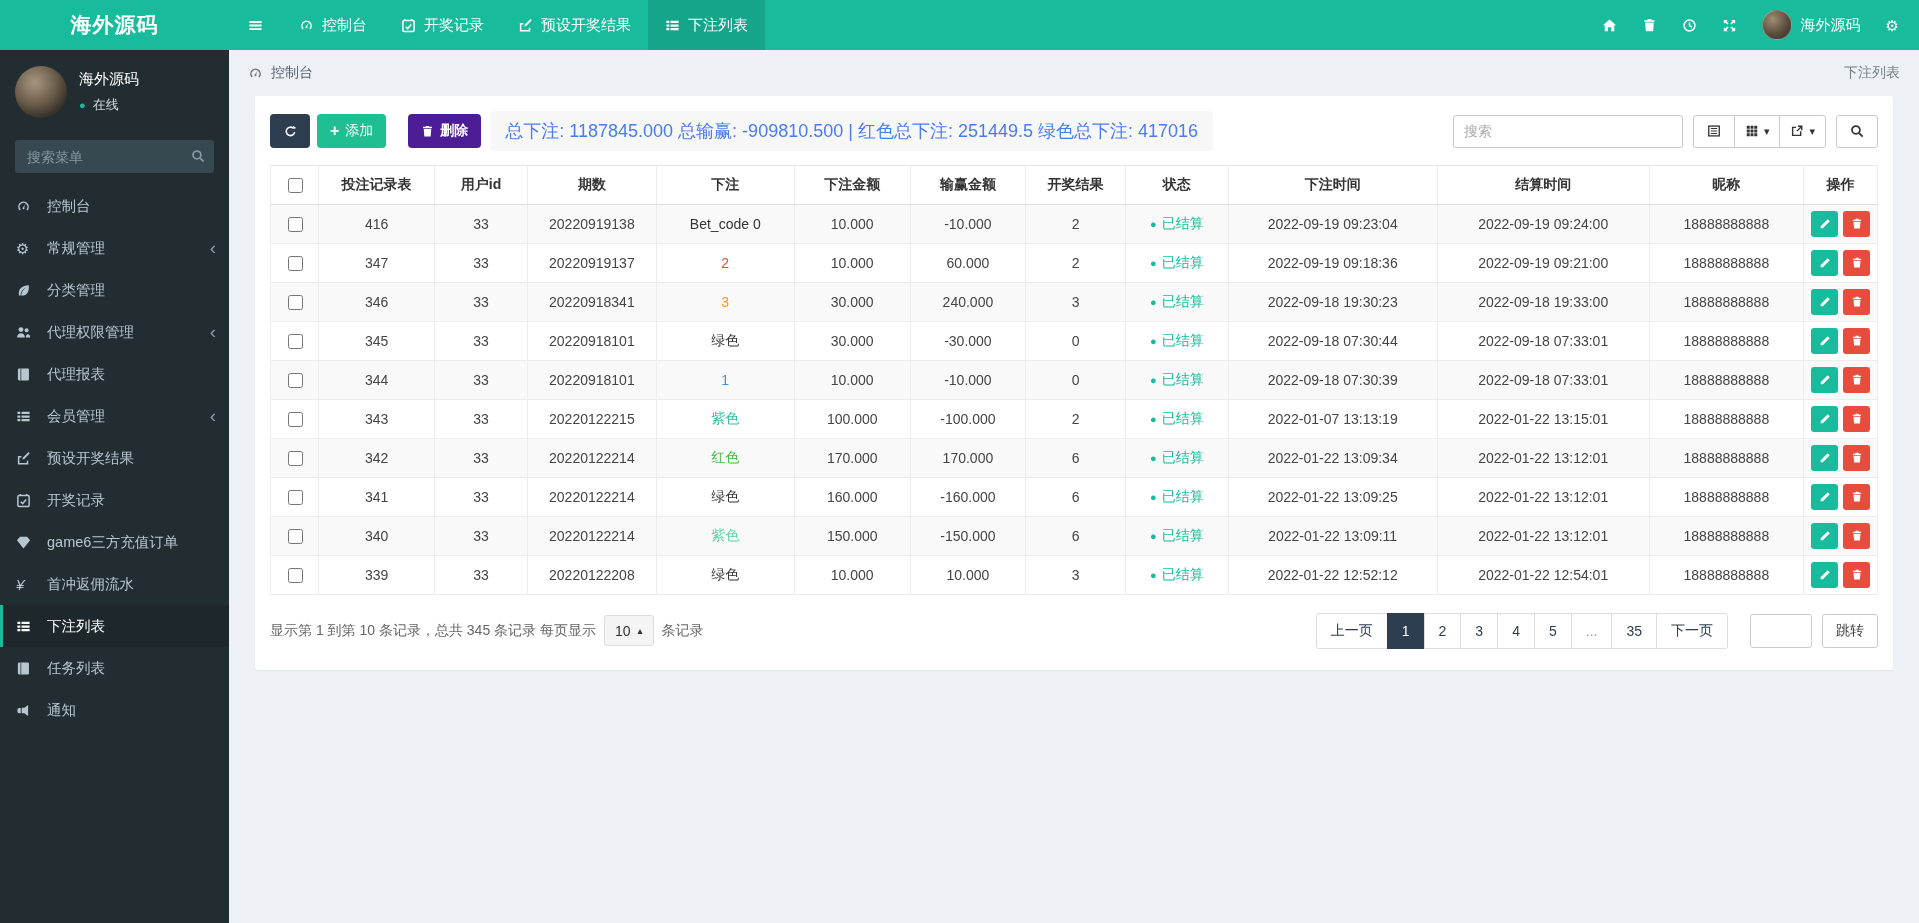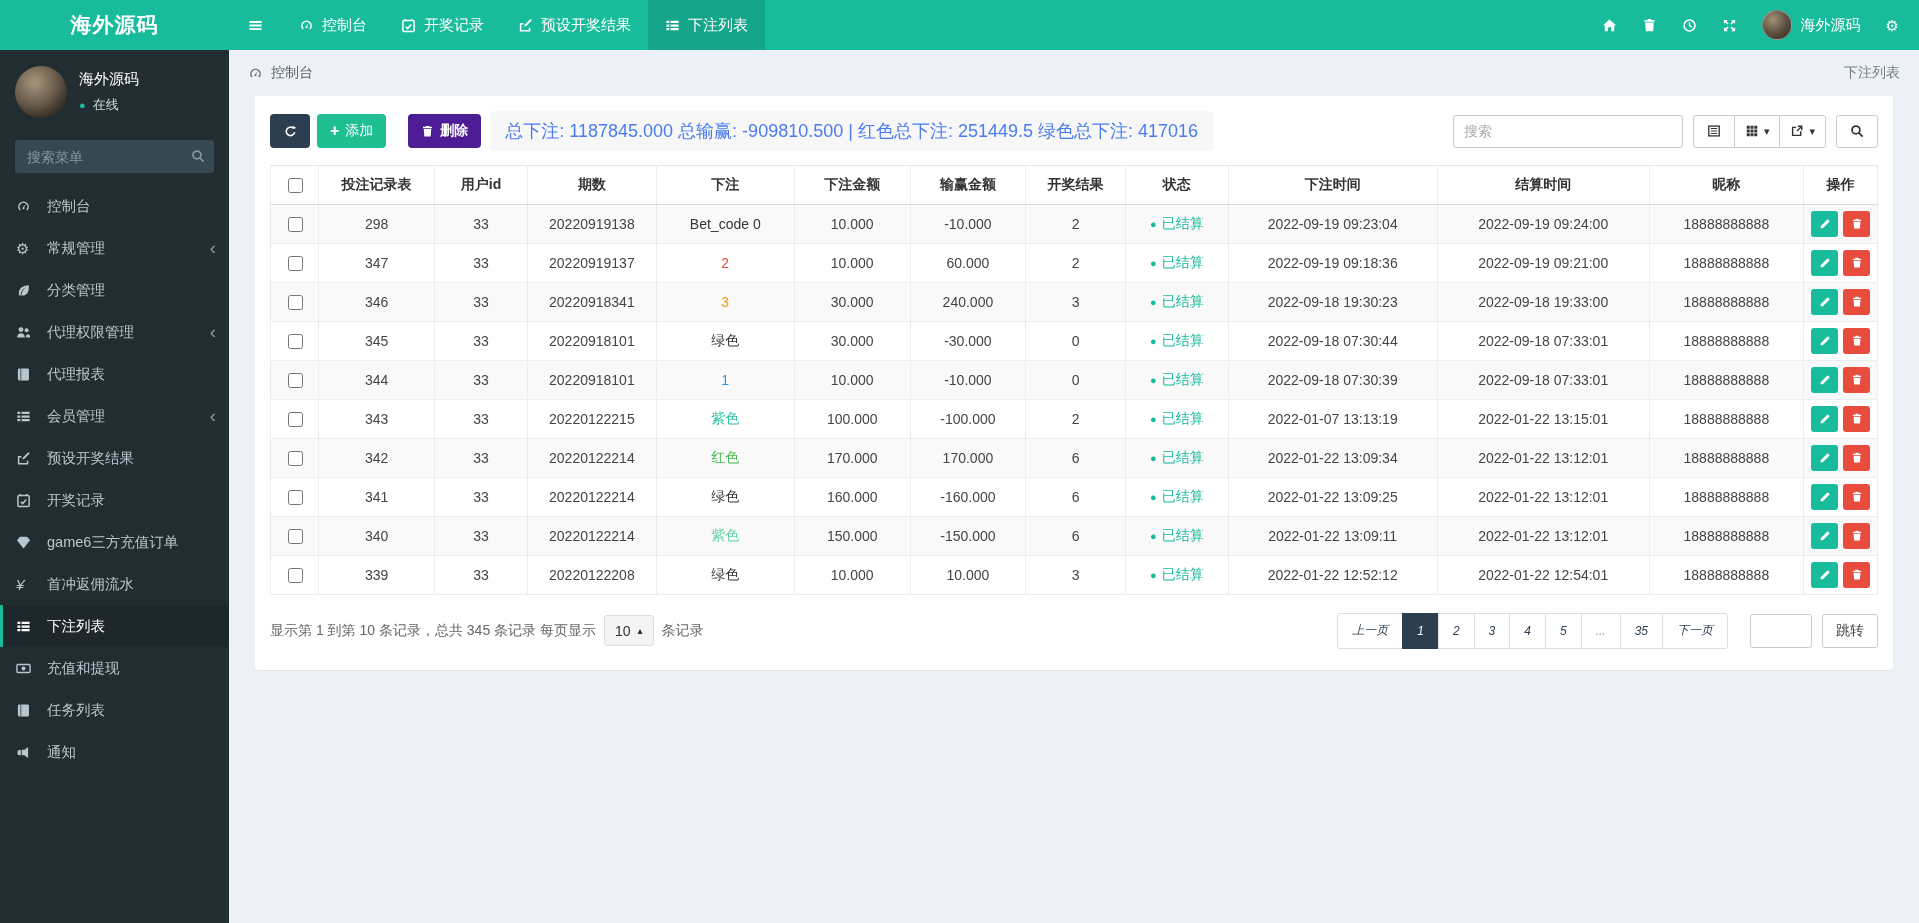--- a/index.html
+++ b/index.html
@@ -91,21 +91,21 @@
   .abtn svg { width:12px; height:12px; }
   .abtn.edit { background:#18bc9c; margin-right:5px; }
   .abtn.del { background:#e74c3c; }
   input[type=checkbox] { width:15px; height:15px; cursor:pointer; }
 
   
   .tfoot { display:flex; align-items:center; margin-top:16px; font-size:14px; color:#666; }
   .psize { display:inline-flex; align-items:center; gap:7px; margin:4px 8px; padding:0 10px; height:31px; background:#f4f4f4; border:1px solid #ddd; border-radius:3px; color:#333; cursor:pointer; }
   .psize .caret { font-size:10px; color:#333; }
   .pager { margin-left:auto; display:flex; align-items:center; }
-  .pg { padding:0 14px; height:36px; display:inline-flex; align-items:center; justify-content:center; border:1px solid #ddd; margin-left:-1px; color:#2c3e50; font-size:12px; background:#fff; cursor:pointer;font-style:italic; }
+  .pg { padding:0 14px; height:36px; display:inline-flex; align-items:center; justify-content:center; border:1px solid #ddd; margin-left:-1px; color:#2c3e50; font-size:14px; background:#fff; cursor:pointer; }
   .pg:first-child { border-radius:3px 0 0 3px; margin-left:0; }
   .pg.last { border-radius:0 3px 3px 0; }
   .pg.active { background:#2c3e50; border-color:#2c3e50; color:#fff; }
   .pg.dots { color:#999; cursor:default; }
   .jump-input { width:62px; height:34px; border:1px solid #ccc; border-radius:3px; margin-left:22px; outline:none; padding:0 8px; font-size:14px; }
   .jump-btn { height:34px; padding:0 13px; background:#fff; border:1px solid #ccc; border-radius:3px; margin-left:10px; color:#444; font-size:14px; cursor:pointer; }
 </style>
 </head>
 <body>
 
@@ -301,29 +301,20 @@
         <i class="ic">
           <svg viewBox="0 0 16 16" fill="currentColor">
             <path d="M1.5 2.9h3.1v2.4H1.5zM5.9 2.9h8.6v2.4H5.9zM1.5 6.8h3.1v2.4H1.5zM5.9 6.8h8.6v2.4H5.9zM1.5 10.7h3.1v2.4H1.5zM5.9 10.7h8.6v2.4H5.9z"></path>
           </svg>
         </i>
         <span class="lbl">下注列表</span>
       </li>
       <li>
         <i class="ic">
           <svg viewBox="0 0 16 16" fill="currentColor">
-            <rect x="1" y="3.7" width="14" height="8.6" rx="1" fill="none" stroke="currentColor" stroke-width="1.5"></rect>
-            <circle cx="8" cy="8" r="2.1"></circle>
-          </svg>
-        </i>
-        <span class="lbl">充值和提现</span>
-      </li>
-      <li>
-        <i class="ic">
-          <svg viewBox="0 0 16 16" fill="currentColor">
             <path d="M3.5 1.6h9.3a1 1 0 0 1 1 1v10.8a1 1 0 0 1-1 1H3.5A1.5 1.5 0 0 1 2 12.9V3.1a1.5 1.5 0 0 1 1.5-1.5z"></path>
             <path d="M5.1 1.6v12.8" stroke="rgba(0,0,0,.5)" stroke-width="1.2"></path>
           </svg>
         </i>
         <span class="lbl">任务列表</span>
       </li>
       <li>
         <i class="ic">
           <svg viewBox="0 0 16 16" fill="currentColor">
             <path d="M12.9 2.1v11.8l-4-3H6.1V5.1h2.8zM5.1 5.4v5.4H3.5A2 2 0 0 1 1.5 8.8v-1.4a2 2 0 0 1 2-2z"></path>
@@ -442,21 +433,21 @@
             <th>状态</th>
             <th>下注时间</th>
             <th>结算时间</th>
             <th>昵称</th>
             <th>操作</th>
           </tr>
         </thead>
       <tbody id="tbody">
           <tr class="odd">
             <td><input type="checkbox" style=""></td>
-            <td>298</td>
+            <td>416</td>
             <td>33</td>
             <td>20220919138</td>
             <td style="color: rgb(51, 51, 51);">Bet_code 0</td>
             <td>10.000</td>
             <td>-10.000</td>
             <td>2</td>
             <td class="status"><span class="dot">●</span>已结算</td>
             <td>2022-09-19 09:23:04</td>
             <td>2022-09-19 09:24:00</td>
             <td>18888888888</td>

